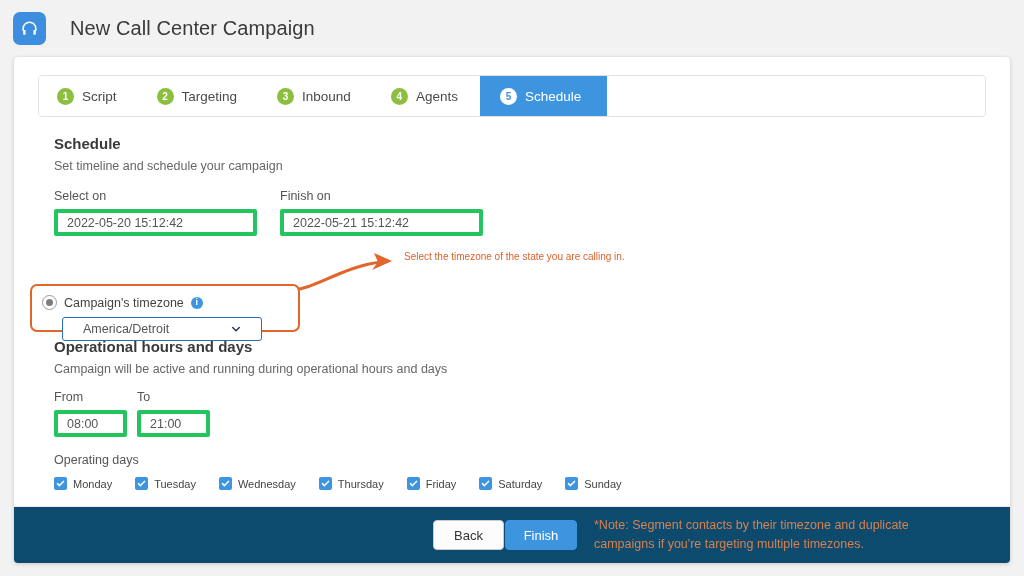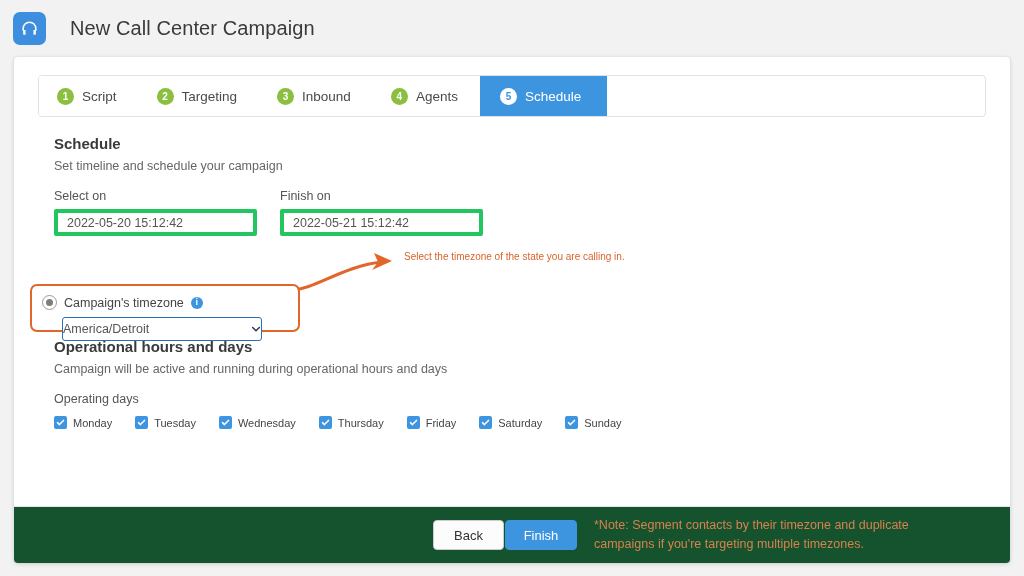--- a/index.html
+++ b/index.html
@@ -193,21 +193,21 @@
   }
   .tz-select {
     margin: 7px 0 0 30px;
     width: 200px;
     height: 24px;
     border: 1.5px solid #2a6fb5;
     border-radius: 3px;
     background: #fff;
     font-size: 12.5px;
     color: #555;
-    padding: 0 0;
+    padding: 0 20px;
     box-sizing: border-box;
     display: flex;
     align-items: center;
     justify-content: space-between;
     font-family: "Liberation Sans", sans-serif;
   }
   .chev { width: 10px; height: 10px; display:block; }
 
   
   .annotation-arrow {
@@ -266,21 +266,21 @@
     flex: none;
   }
 
   
   .card-footer {
     position: absolute;
     left: 0;
     bottom: 0;
     width: 100%;
     height: 57px;
-    background: #14532d;
+    background: #0c4a6e;
     border-top: 1px solid #e6e6e6;
     display: flex;
     align-items: center;
     box-sizing: border-box;
   }
   .btn {
     height: 30px;
     border-radius: 4px;
     font-size: 13px;
     display: flex;
@@ -364,20 +364,30 @@
         <div class="field-label">Finish on</div>
         <input class="text-input" type="text" value="2022-05-21 15:12:42" style="">
       </div>
     </div>
 
     <div style="height:84px"></div>
 
     <div class="section-title">Operational hours and days</div>
     <div class="section-sub">Campaign will be active and running during operational hours and days</div>
 
+    <div class="hours-row">
+      <div class="hour-col">
+        <div class="field-label">From</div>
+        <input class="text-input" type="text" value="08:00" style="">
+      </div>
+      <div class="hour-col">
+        <div class="field-label">To</div>
+        <input class="text-input" type="text" value="21:00" style="">
+      </div>
+    </div>
 
     <div class="days-label">Operating days</div>
 
     <div class="days-row">
       <label class="day-item">
         <span class="checkbox">
           <svg width="9" height="9" viewBox="0 0 12 12">
               <path d="M2 6.2 L4.6 8.8 L10 3.2" stroke="#fff" stroke-width="2" fill="none" stroke-linecap="round" stroke-linejoin="round"></path>
             </svg>
         </span>

